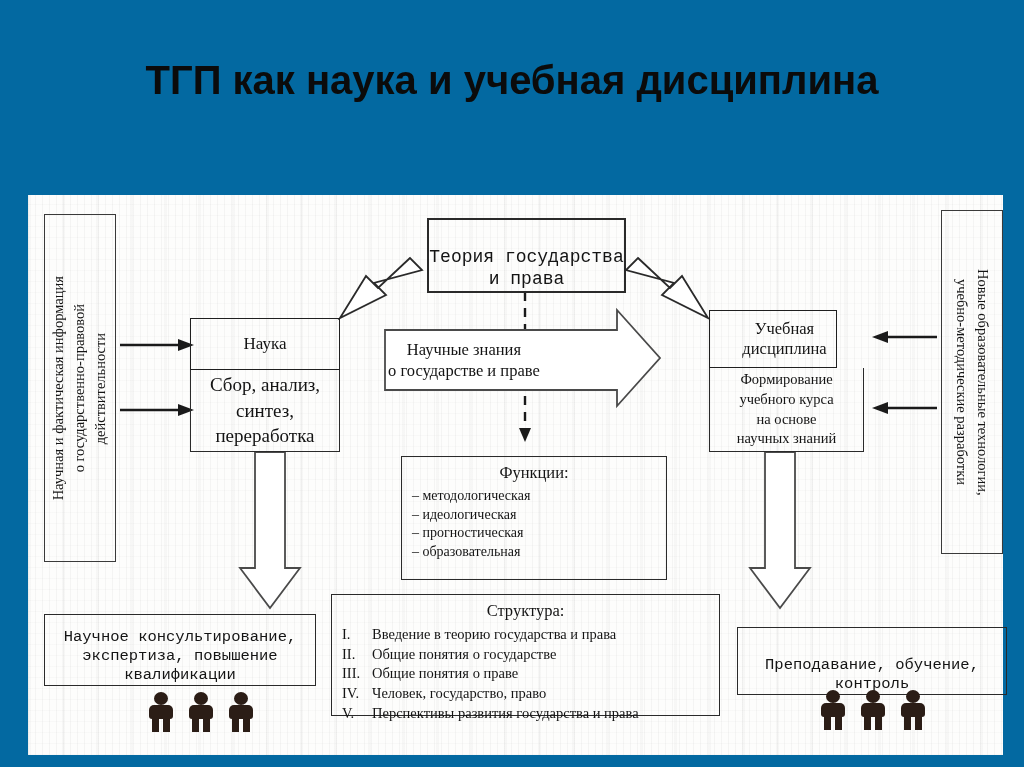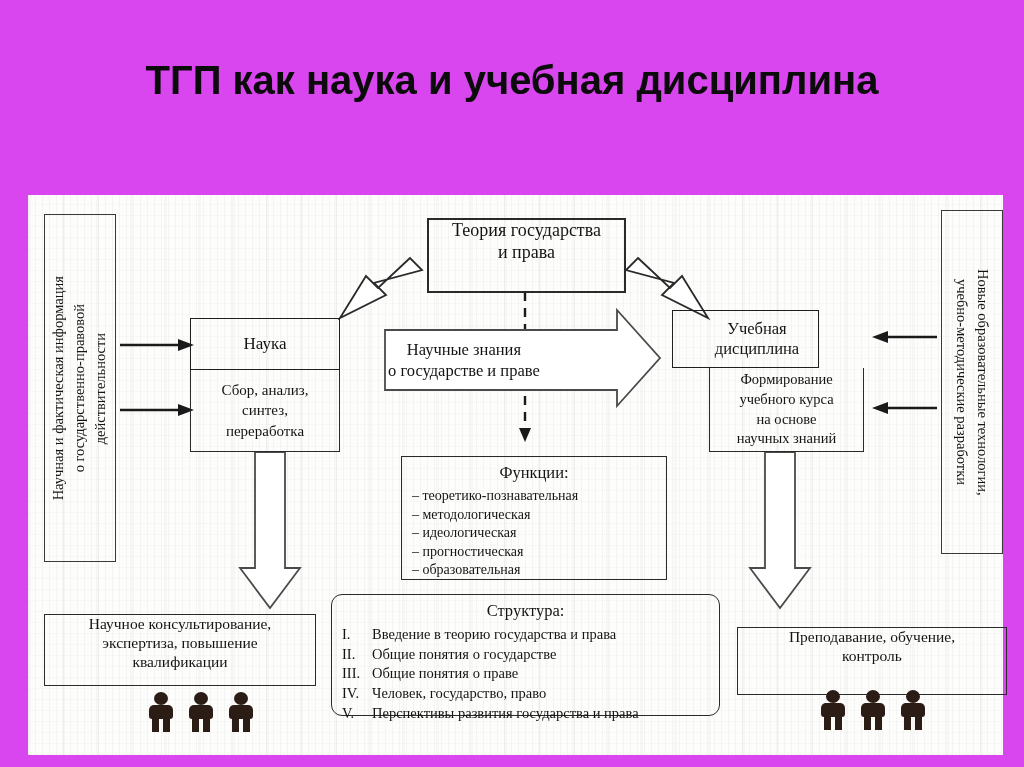--- a/index.html
+++ b/index.html
@@ -4,21 +4,21 @@
 <style>
   html, body {
     margin: 0;
     padding: 0;
     background: #ffffff;
   }
   #page {
     position: relative;
     width: 1024px;
     height: 767px;
-    background: #d946ef;
+    background: #0369a1;
     overflow: hidden;
     font-family: "Liberation Serif", "DejaVu Serif", serif;
     color: #141414;
   }
   
   #paper-texture {
     position: absolute;
     left: 28px; top: 195px;
     width: 975px; height: 560px;
     background-color: #fdfdfc;
@@ -39,24 +39,25 @@
     letter-spacing: 0px;
     color: #0b0b0b;
     white-space: nowrap;
   }
   .box {
     position: absolute;
     box-sizing: border-box;
     border: 1.6px solid #2a2a2a;
     background: transparent;
     display: flex;
-    align-items: flex-start;
+    align-items: flex-end;
     justify-content: center;
     text-align: center;
     line-height: 1.22;
+    font-family: Liberation Mono, monospace;
   }
   .vbox {
     position: absolute;
     box-sizing: border-box;
     border: 1.6px solid #3a3a3a;
     background: transparent;
     display: flex;
     align-items: center;
     justify-content: center;
     text-align: center;
@@ -87,21 +88,21 @@
   }
   .body-box {
     position: absolute;
     box-sizing: border-box;
     border: 1.6px solid #2a2a2a;
     border-top: none;
     display: flex;
     align-items: center;
     justify-content: center;
     text-align: center;
-    font-size: 15px;
+    font-size: 19px;
     line-height: 1.35;
     white-space: pre-line;
   }
   .listbox {
     position: absolute;
     box-sizing: border-box;
     border: 1.6px solid #2a2a2a;
     padding: 6px 10px 8px 10px;
   }
   .listbox .caption {
@@ -230,50 +231,49 @@
 
   <div class="hdr" style="left:190px; top:318px; width:150px; height:52px;">
     <span>Наука</span>
   </div>
   <div class="body-box" style="left:190px; top:370px; width:150px; height:82px;">
     <span>Сбор, анализ,
 синтез,
 переработка</span>
   </div>
 
-  <div class="hdr" style="left:672px; top:310px; width:147px; height:58px; font-size:16.5px;padding-left:23px;">
+  <div class="hdr" style="left:709px; top:310px; width:128px; height:58px; font-size:16.5px;padding-left:23px;">
     <span style="white-space:pre-line;">Учебная
 дисциплина</span>
   </div>
   <div class="body-box" style="left:709px; top:368px; width:155px; height:84px; font-size:14.5px;">
     <span>Формирование
 учебного курса
 на основе
 научных знаний</span>
   </div>
 
   <div style="position:absolute; left:388px; top:333px; width:225px; height:54px;
               display:flex; align-items:center; text-align:center;
               font-size:16.5px; line-height:1.3; white-space:pre-line;">
     <span>Научные знания
 о государстве и праве</span>
   </div>
 
   <div class="listbox" style="left:401px; top:440px; width:266px; height:124px;margin-top:16px;">
     <div class="caption">Функции:</div>
     <ul>
-      <li>– теоретико-познавательная</li>
       <li>– методологическая</li>
       <li>– идеологическая</li>
       <li>– прогностическая</li>
       <li>– образовательная</li>
     </ul>
   </div>
 
-  <div class="listbox struct" style="left:331px; top:594px; width:389px; height:122px;border-radius:11px;">
+  <div class="listbox struct" style="left:331px; top:594px; width:389px; height:122px;">
     <div class="caption">Структура:</div>
     <ul>
       <li>
         <span class="num">I.</span>
         <span>Введение в теорию государства и права</span>
       </li>
       <li>
         <span class="num">II.</span>
         <span>Общие понятия о государстве</span>
       </li>

